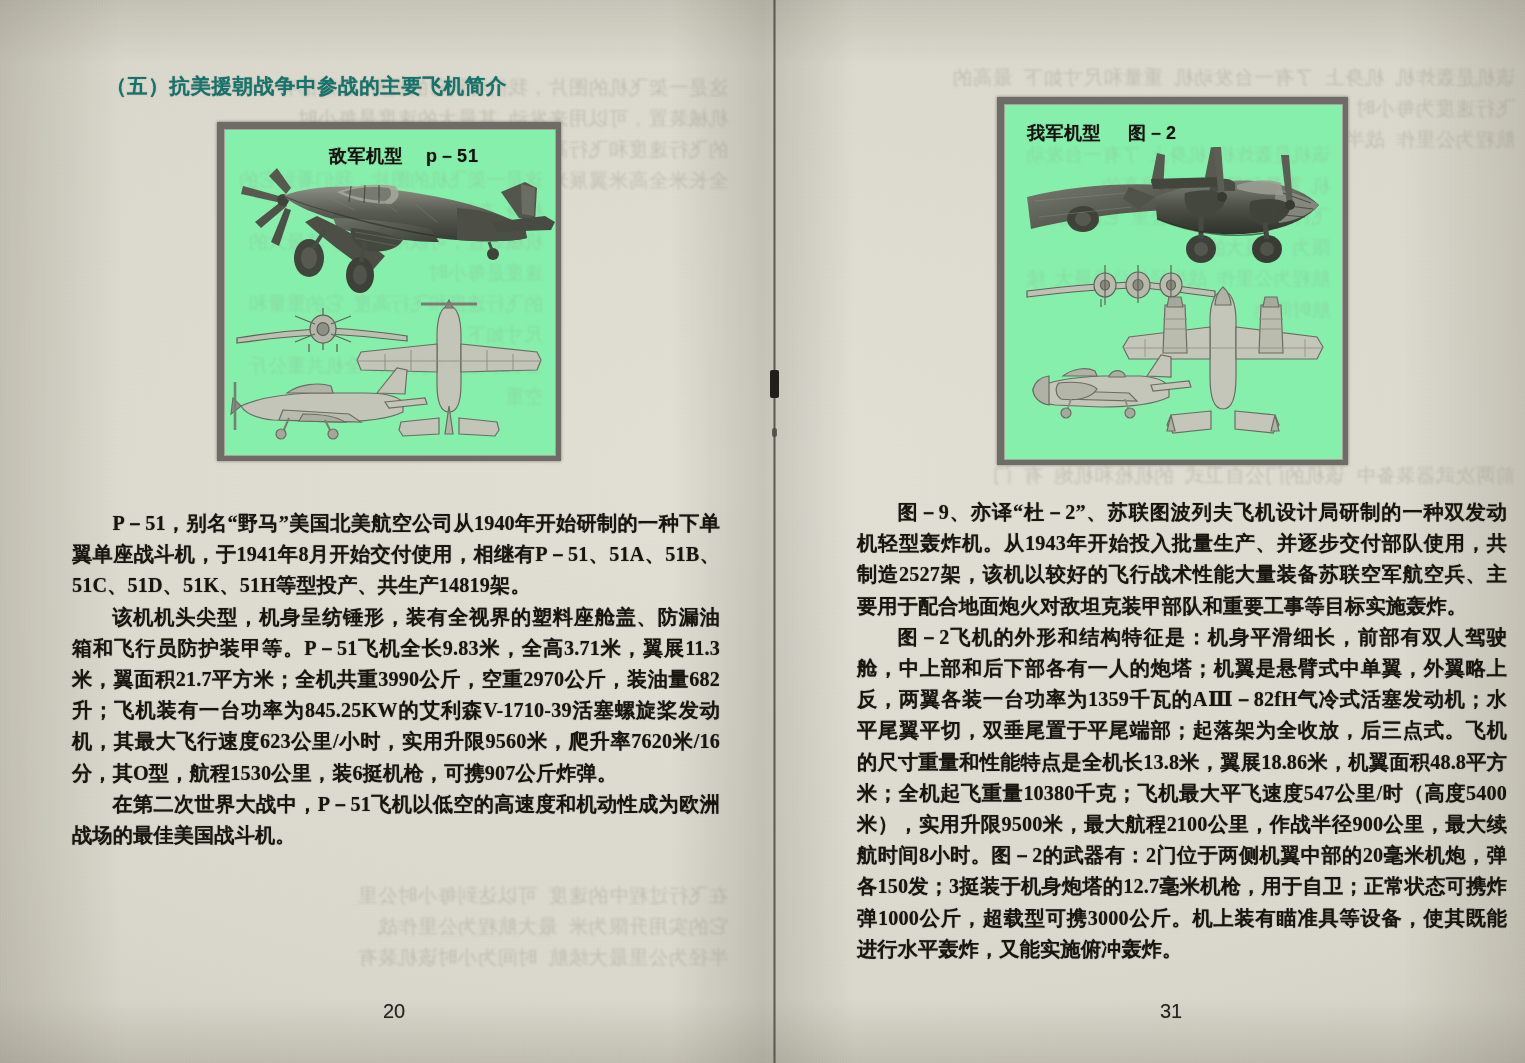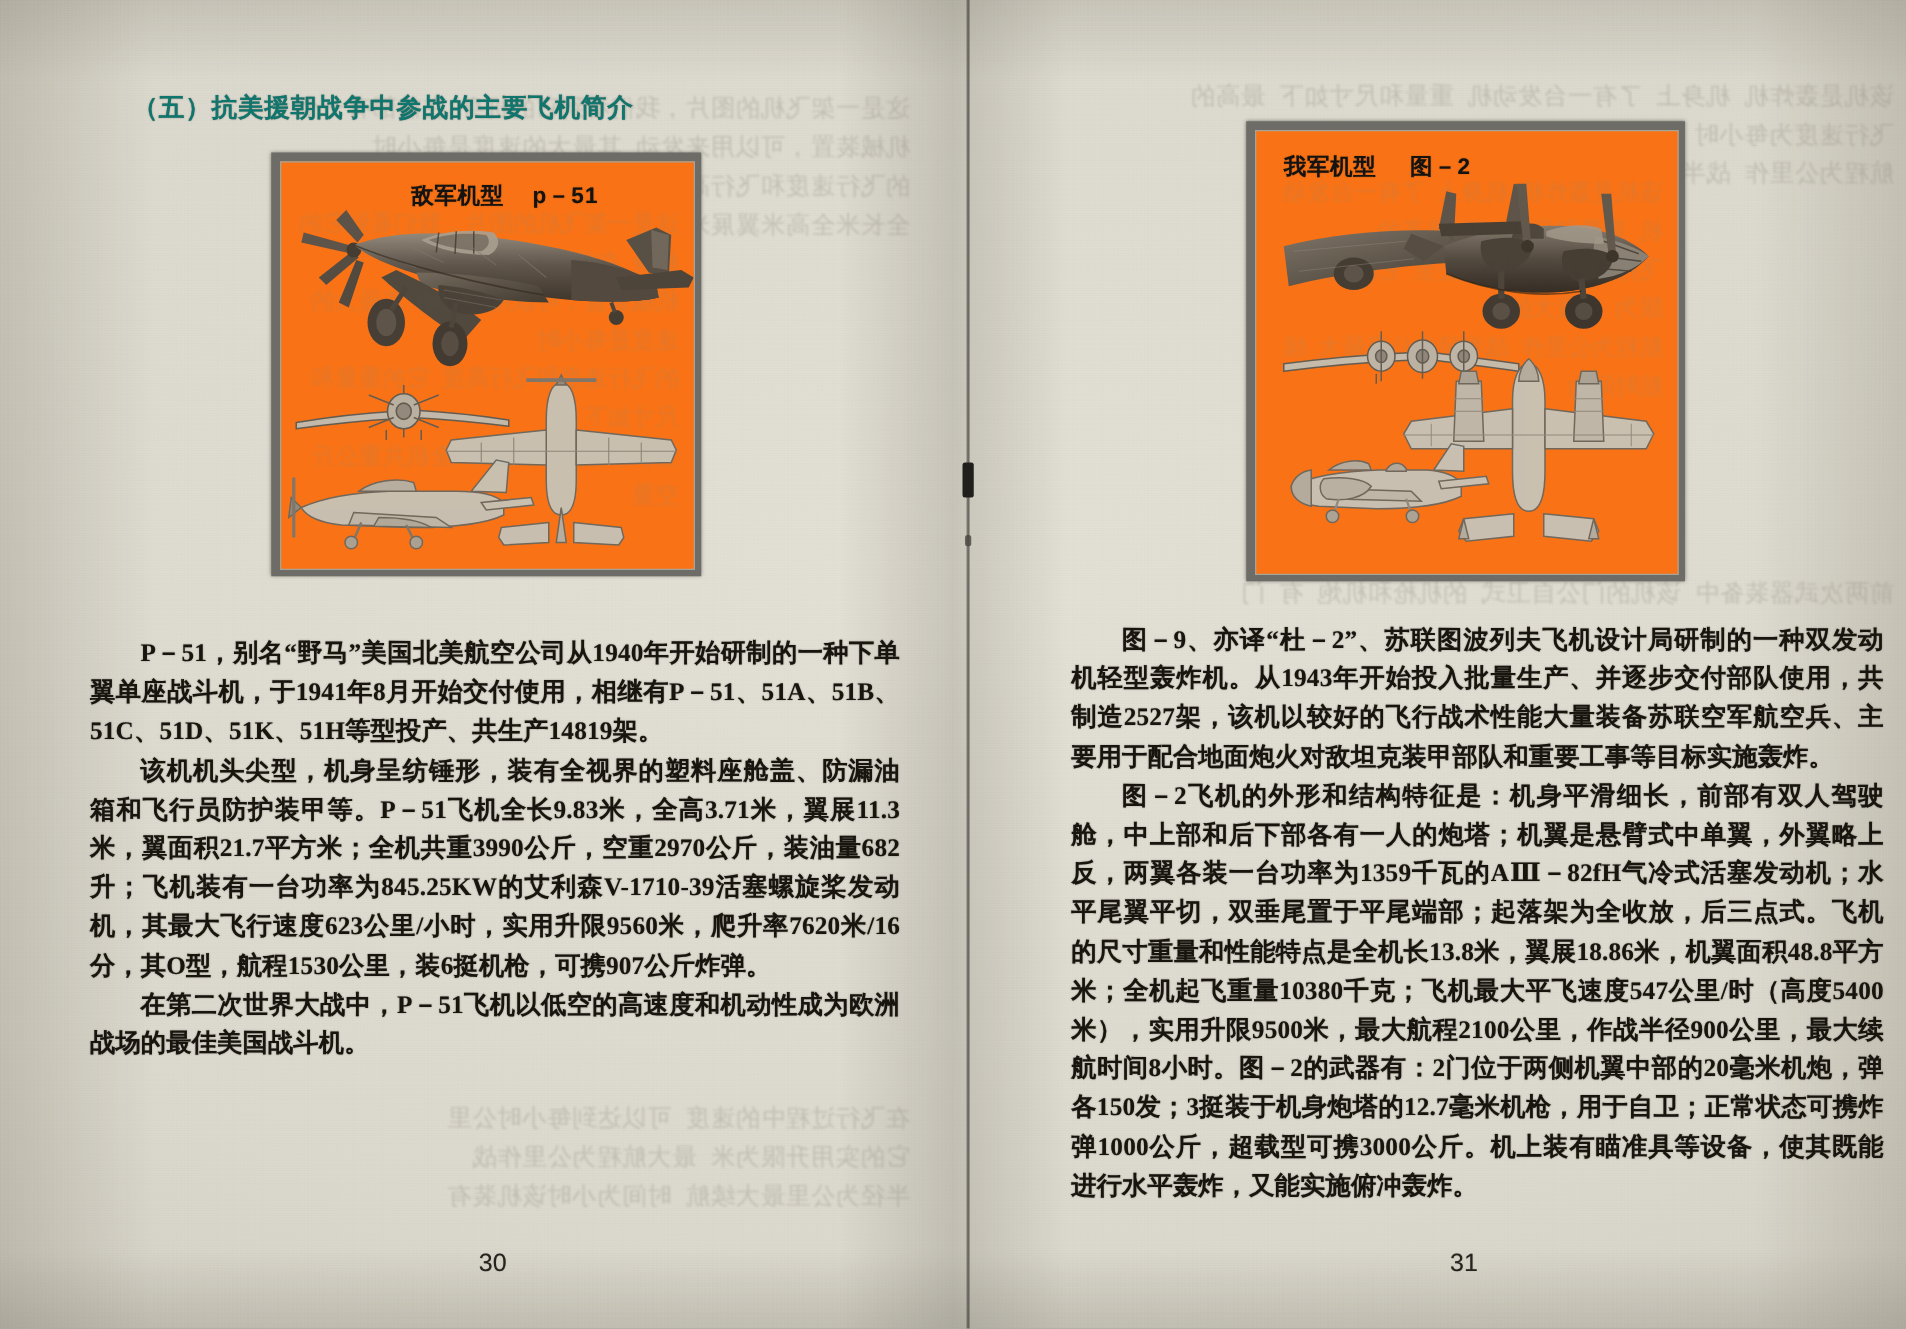--- a/index.html
+++ b/index.html
@@ -104,21 +104,21 @@
   
   .figure{
     position:absolute;
     background:#6e6c66;
     padding:7px;
     box-shadow:0 0 3px rgba(60,58,52,.6);
   }
   .figure-inner{
     position:relative;
     width:100%;height:100%;
-    background:#f97316;
+    background:#86efac;
     border:1px solid #a6a398;
     overflow:hidden;
   }
   .fig-caption{
     position:absolute;
     font-weight:bold;
     font-size:18px;
     color:#151310;
     letter-spacing:.5px;
     z-index:6;
@@ -291,21 +291,21 @@
         </svg>
       </div>
     </div>
 
     <div class="body-text" style="left:72px;top:508px;width:648px;">
       <p>P－51，别名“野马”美国北美航空公司从1940年开始研制的一种下单翼单座战斗机，于1941年8月开始交付使用，相继有P－51、51A、51B、51C、51D、51K、51H等型投产、共生产14819架。</p>
       <p>该机机头尖型，机身呈纺锤形，装有全视界的塑料座舱盖、防漏油箱和飞行员防护装甲等。P－51飞机全长9.83米，全高3.71米，翼展11.3米，翼面积21.7平方米；全机共重3990公斤，空重2970公斤，装油量682升；飞机装有一台功率为845.25KW的艾利森V-1710-39活塞螺旋桨发动机，其最大飞行速度623公里/小时，实用升限9560米，爬升率7620米/16分，其O型，航程1530公里，装6挺机枪，可携907公斤炸弹。</p>
       <p>在第二次世界大战中，P－51飞机以低空的高速度和机动性成为欧洲战场的最佳美国战斗机。</p>
     </div>
 
-    <div class="pagenum" style="left:383px;top:1000px;">30</div>
+    <div class="pagenum" style="left:383px;top:1000px;">20</div>
   </div>
 
   <div class="page" id="page-right">
 
     <div class="bleed" style="left:80px;top:62px;width:660px;">该机是轰炸机  机身上  了有一台发动机  重量和尺寸如下  最高的
 飞行速度为每小时  公里  它的实用升限为  米最大的
 航程为公里作  战半径为公里最大  续航时间为</div>
 
     <div class="bleed" style="left:80px;top:460px;width:660px;">前两次武器装备中  该机的门公自卫式  的机枪和机炮  有  门</div>
 

